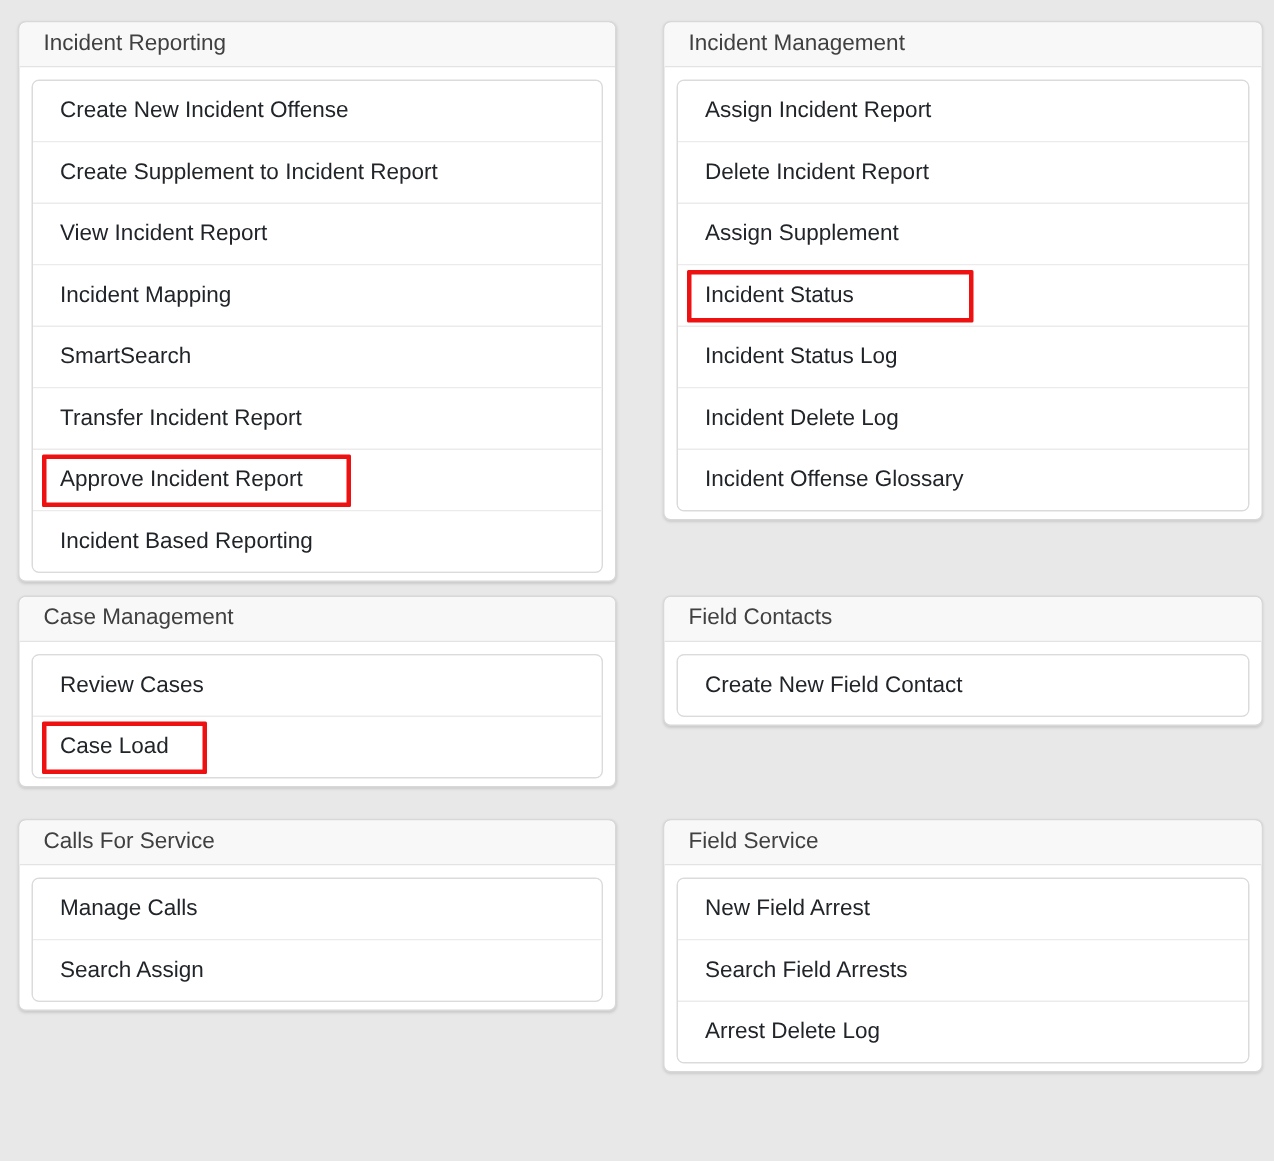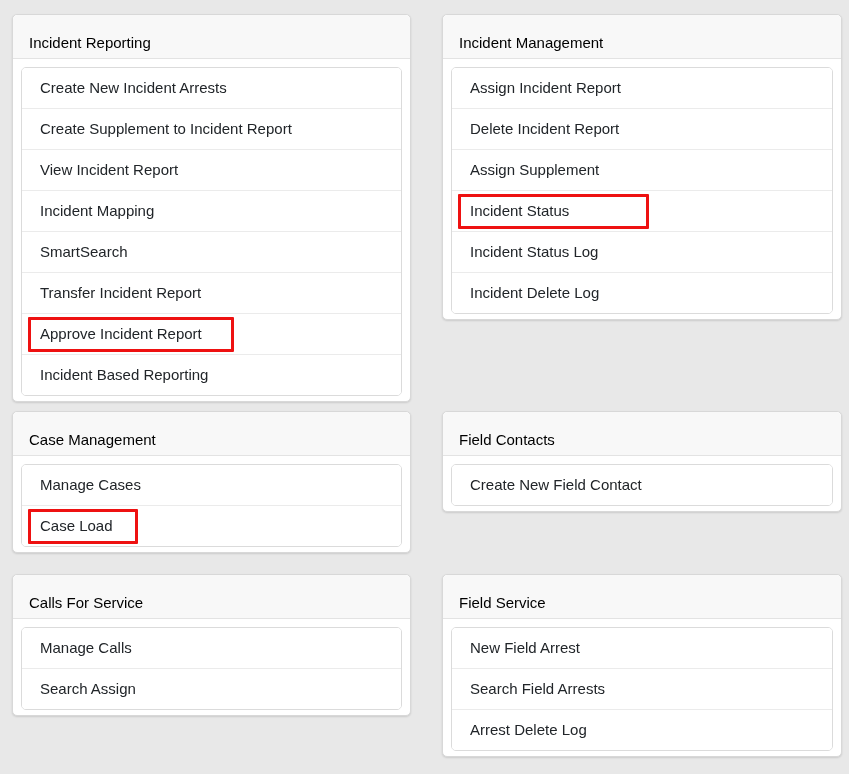--- a/index.html
+++ b/index.html
@@ -27,24 +27,24 @@
   .col-left  { width: 397px; flex: 0 0 397px; }
   .col-right { width: 398px; flex: 0 0 398px; }
 
   .panel {
     background: #ffffff;
     border: 1px solid #d8d8d8;
     border-radius: 5px;
     box-shadow: 0 1px 2px rgba(0,0,0,0.13);
   }
   .panel-header {
-    padding: 18px 16px 6px 16px;
+    padding: 4px 16px 6px 16px;
     font-size: 15px;
     line-height: 19px;
-    color: #000000;
+    color: #404040;
     background: #f8f8f8;
     border-bottom: 1px solid #e3e3e3;
     border-radius: 5px 5px 0 0;
   }
   .panel-body {
     padding: 8px 8px 5px 8px;
   }
   .menu-list {
     border: 1px solid #dbdbdb;
     border-radius: 5px;
@@ -85,21 +85,21 @@
 <div class="wrap">
 
   <div class="row row-1">
     <section class="panel col-left">
       <div class="panel-header">
         <span>Incident Reporting</span>
       </div>
       <div class="panel-body">
         <div class="menu-list">
           <div class="menu-item">
-            <span>Create New Incident Arrests</span>
+            <span>Create New Incident Offense</span>
           </div>
           <div class="menu-item">
             <span>Create Supplement to Incident Report</span>
           </div>
           <div class="menu-item">
             <span>View Incident Report</span>
           </div>
           <div class="menu-item">
             <span>Incident Mapping</span>
           </div>
@@ -138,34 +138,37 @@
           <div class="menu-item">
             <span>Incident Status</span>
             <div class="red-box red-box-status"></div>
           </div>
           <div class="menu-item">
             <span>Incident Status Log</span>
           </div>
           <div class="menu-item">
             <span>Incident Delete Log</span>
           </div>
+          <div class="menu-item">
+            <span>Incident Offense Glossary</span>
+          </div>
         </div>
       </div>
     </section>
   </div>
 
   <div class="row row-2">
     <section class="panel col-left">
       <div class="panel-header">
         <span>Case Management</span>
       </div>
       <div class="panel-body">
         <div class="menu-list">
           <div class="menu-item">
-            <span>Manage Cases</span>
+            <span>Review Cases</span>
           </div>
           <div class="menu-item">
             <span>Case Load</span>
             <div class="red-box red-box-caseload"></div>
           </div>
         </div>
       </div>
     </section>
 
     <section class="panel col-right">

